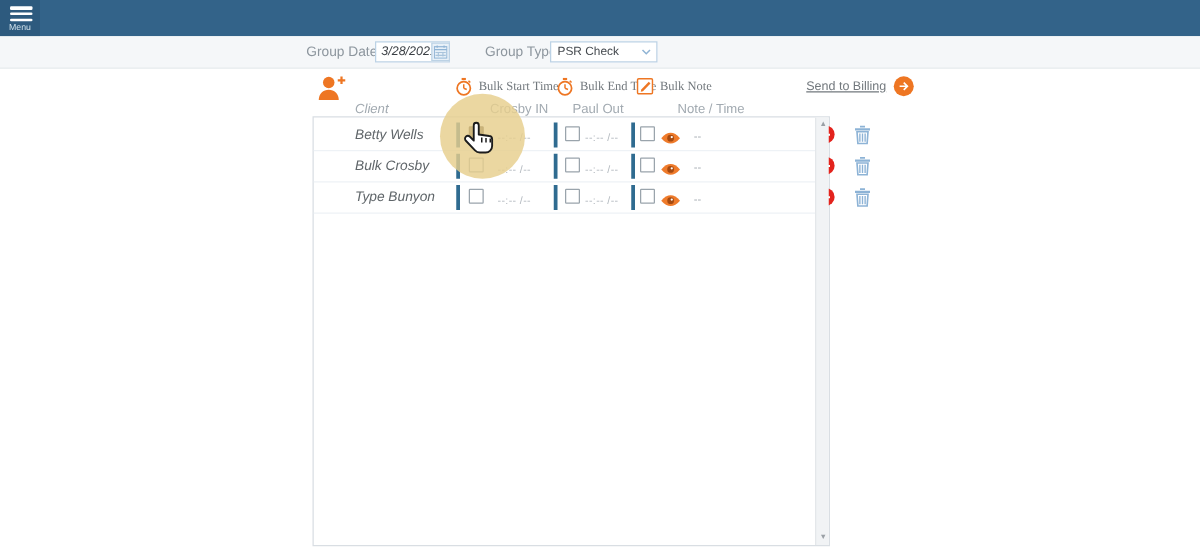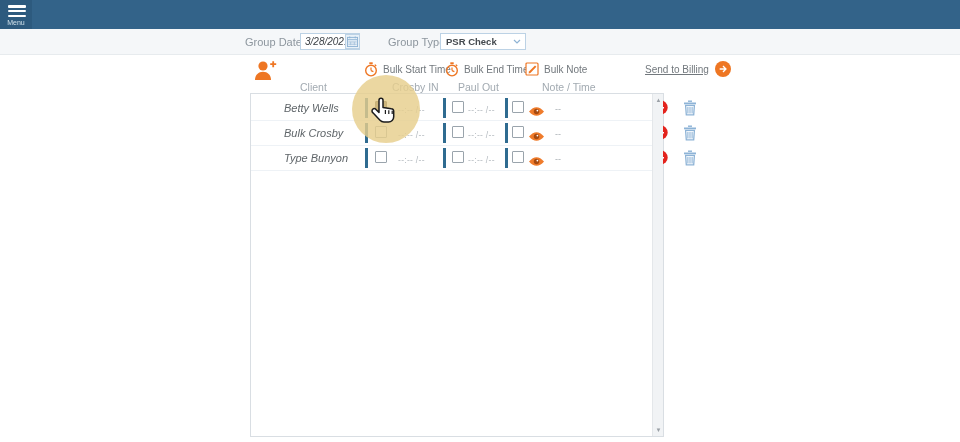--- a/index.html
+++ b/index.html
@@ -16,36 +16,36 @@
   .menu-label { position:absolute; left:0; top:19px; width:32px; text-align:center; font-size:7px; color:#cfe0ea; }
   
   .filterbar { position:absolute; left:0; top:29px; width:960px; height:26px; background:#f5f7f9; border-bottom:1px solid #e7ebee; }
   .flabel { position:absolute; top:7px; font-size:11px; color:#8d969e; }
   .lbl-date { left:245px; }
   .lbl-type { left:388px; }
   .date-box { position:absolute; left:300px; top:4px; width:60px; height:17px; background:#fff; border:1px solid #bcd2e5; display:flex; align-items:center; padding-left:4px; cursor:text; }
   .date-box .val { font-size:10px; font-style:italic; color:#3a3f44; }
   .cal-btn { position:absolute; left:345px; top:5px; width:15px; height:15px; display:flex; align-items:center; justify-content:center; background:#e9f1f8; border:1px solid #bcd2e5; cursor:pointer; }
   .type-box { position:absolute; left:440px; top:4px; width:86px; height:17px; background:#fff; border:1px solid #bcd2e5; display:flex; align-items:center; justify-content:space-between; padding:0 4px 0 5px; cursor:pointer; }
-  .type-box .val { font-size:9.5px; color:#44494e;font-weight:bold; }
+  .type-box .val { font-size:9.5px; color:#44494e; }
   .loc { position:absolute; left:549px; top:5px; display:flex; align-items:center; gap:5px; }
   .loc-text { font-size:9px; color:#75797d; }
   
   .add-client { position:absolute; left:254px; top:59px; width:24px; height:23px; cursor:pointer; }
-  .tool-item { position:absolute; top:62px; display:flex; align-items:center; gap:5px; cursor:pointer; }
+  .tool-item { position:absolute; top:62px; display:flex; align-items:center; gap:5px; cursor:pointer;font-family:Liberation Serif, serif; }
   .tool-item .t-label { font-size:10px; color:#72787d; }
   .tool-start { left:364px; }
   .tool-end { left:445px; }
-  .tool-note { left:525px;text-align:right; }
+  .tool-note { left:509px;text-align:right; }
   .send-billing { position:absolute; left:645px; top:61px; display:flex; align-items:center; gap:6px; cursor:pointer; }
   .send-billing .t-label { font-size:10px; color:#72787d;text-decoration:underline; }
   .send-circle { width:16px; height:16px; border-radius:50%; background:#ee7623; display:flex; align-items:center; justify-content:center; }
   
   .col-head { position:absolute; top:81px; font-size:10.5px; color:#a2aab1; }
-  .h-client { left:300px; }
+  .h-client { left:284px;font-style:italic; }
   .h-checkin { left:392px; }
   .h-checkout { left:458px; }
   .h-note { left:542px; }
   
   .panel { position:absolute; left:250px; top:93px; width:414px; height:344px; background:#fff; border:1px solid #d9dee3; }
   .rows-area { position:absolute; left:0; top:2px; right:11px; }
   .row { position:relative; height:25px; border-bottom:1px solid #eef2f6; }
   .client-name { position:absolute; left:33px; top:6px; font-size:11px; font-style:italic; color:#5f6569; }
   .vbar { position:absolute; top:2px; width:3px; height:20px; background:#2f6b90; }
   .b1 { left:114px; } .b2 { left:192px; } .b3 { left:254px; }

